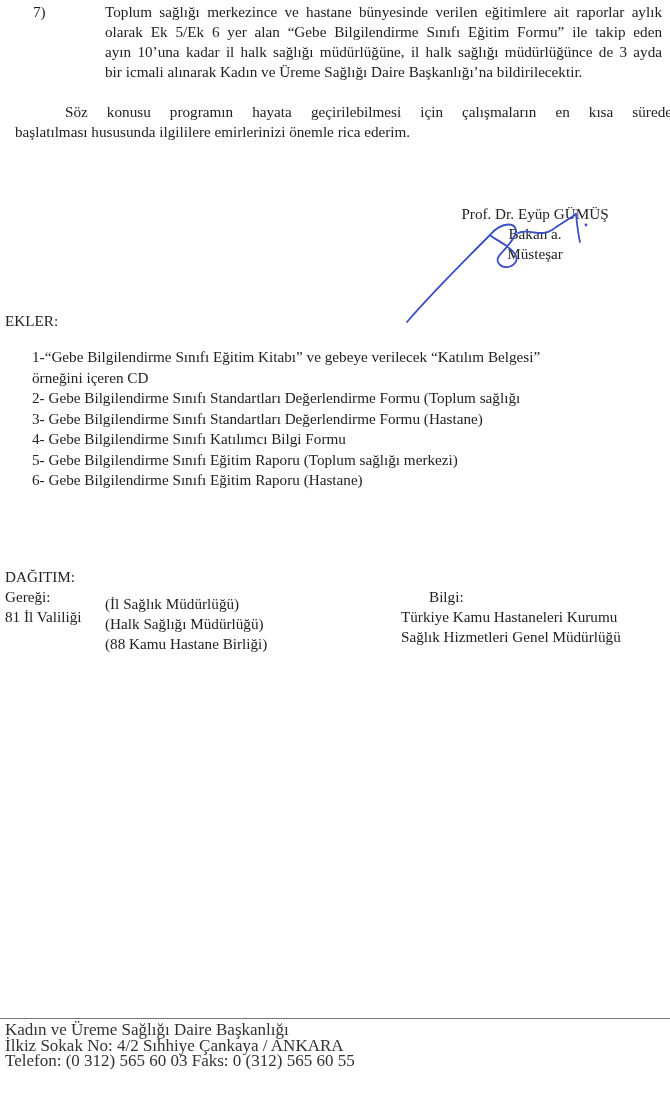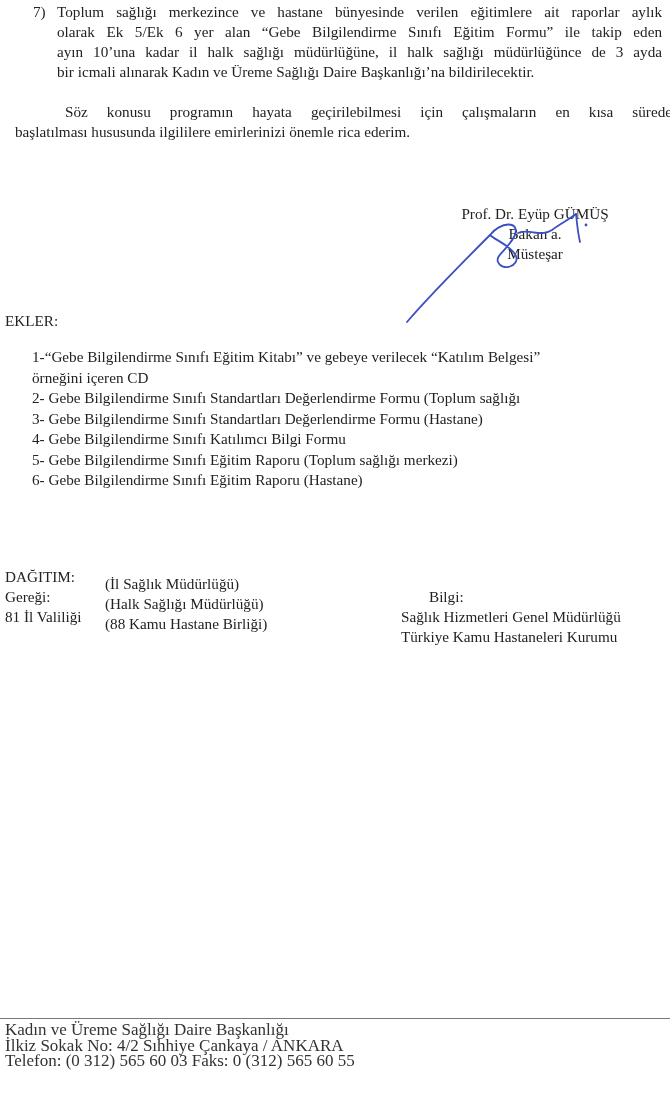--- a/index.html
+++ b/index.html
@@ -21,39 +21,39 @@
     .item7 {
       left: 0; top: 2px; width: 662px;
     }
     .item7 .num {
       position: absolute; left: 33px; top: 0;
     }
     .item7 .txt {
       position: absolute; left: 57px; top: 0; width: 605px;
       text-align: justify;
     }
-    .item7 .txt div { text-align: justify; text-align-last: justify; white-space: nowrap; }
+    .item7 .txt div { text-align: justify; text-align-last: justify; white-space: nowrap; margin-left: 48px; }
     .item7 .txt div.last { text-align-last: left; }
     .closing {
       left: 15px; top: 102px; width: 657px;
     }
     .closing .l1 { padding-left: 50px; text-align: justify; text-align-last: justify; }
     .closing .l2 { }
     .signature {
       left: 400px; top: 171px; width: 270px; text-align: center; margin-top: 33px;
     }
     .signature div { line-height: 20px; }
     .sig-svg { left: 390px; top: 200px; }
     .ekler-title { left: 5px; top: 311px; }
     .ekler-list { left: 32px; top: 331px; width: 600px; margin-top: 16px; }
     .ekler-list div { line-height: 20.5px; }
     .dagitim { left: 5px; top: 567px; }
     .geregi { left: 5px; top: 587px; }
     .valilik { left: 5px; top: 607px; }
-    .geregi-list { left: 105px; top: 574px; }
+    .geregi-list { left: 105px; top: 594px; }
     .bilgi { left: 401px; top: 587px; margin-left: 28px; }
     .bilgi-list { left: 401px; top: 607px; }
     .footer-rule {
       left: 0; top: 1018px; width: 670px; height: 0;
       border-top: 1.5px solid #777777;
     }
     .footer {
       left: 5px; top: 1022px; font-size: 17px; line-height: 15.5px; color: #333333;
     }
   </style>
@@ -109,22 +109,22 @@
 <div class="abs dagitim">DAĞITIM:</div>
 <div class="abs geregi">Gereği:</div>
 <div class="abs valilik">81 İl Valiliği</div>
 <div class="abs geregi-list">
   <div>(İl Sağlık Müdürlüğü)</div>
   <div>(Halk Sağlığı Müdürlüğü)</div>
   <div>(88 Kamu Hastane Birliği)</div>
 </div>
 <div class="abs bilgi">Bilgi:</div>
 <div class="abs bilgi-list">
+  <div>Türkiye Kamu Hastaneleri Kurumu</div>
   <div>Sağlık Hizmetleri Genel Müdürlüğü</div>
-  <div>Türkiye Kamu Hastaneleri Kurumu</div>
 </div>
 
 <div class="abs footer-rule"></div>
 <div class="abs footer">
   <div>Kadın ve Üreme Sağlığı Daire Başkanlığı</div>
   <div>İlkiz Sokak No: 4/2 Sıhhiye Çankaya / ANKARA</div>
   <div>Telefon: (0 312) 565 60 03 Faks: 0 (312) 565 60 55</div>
 </div>
 
 </body></html>

